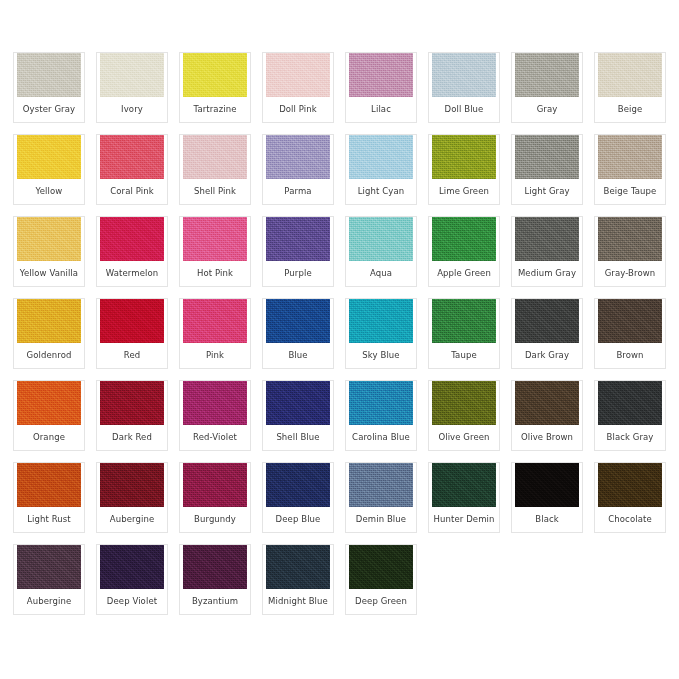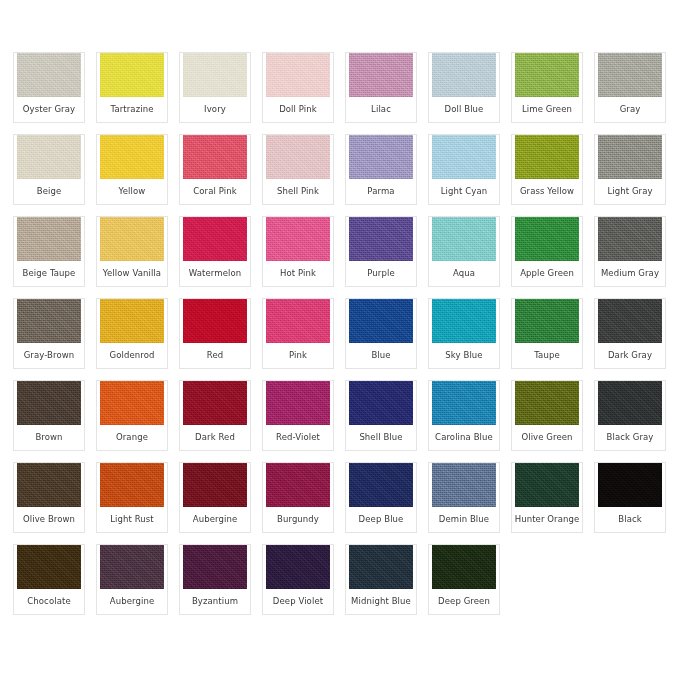--- a/index.html
+++ b/index.html
@@ -81,34 +81,34 @@
 
 <div id="swatch-grid">
     <div class="swatch-card">
       <div class="swatch-chip" style="background-color: rgb(203, 200, 188);">
         <div class="noise"></div>
         <div class="noise2"></div>
       </div>
       <div class="swatch-label">Oyster Gray</div>
     </div>
     <div class="swatch-card">
+      <div class="swatch-chip" style="background-color: rgb(227, 224, 208);">
+        <div class="noise"></div>
+        <div class="noise2"></div>
+      </div>
+      <div class="swatch-label">Ivory</div>
+    </div>
+    <div class="swatch-card">
       <div class="swatch-chip" style="background-color: rgb(228, 220, 63);">
         <div class="noise"></div>
         <div class="noise2"></div>
       </div>
       <div class="swatch-label">Tartrazine</div>
     </div>
     <div class="swatch-card">
-      <div class="swatch-chip" style="background-color: rgb(227, 224, 208);">
-        <div class="noise"></div>
-        <div class="noise2"></div>
-      </div>
-      <div class="swatch-label">Ivory</div>
-    </div>
-    <div class="swatch-card">
       <div class="swatch-chip" style="background-color: rgb(237, 207, 205);">
         <div class="noise"></div>
         <div class="noise2"></div>
       </div>
       <div class="swatch-label">Doll Pink</div>
     </div>
     <div class="swatch-card">
       <div class="swatch-chip" style="background-color: rgb(196, 144, 176);">
         <div class="noise"></div>
         <div class="noise2"></div>
@@ -116,83 +116,76 @@
       <div class="swatch-label">Lilac</div>
     </div>
     <div class="swatch-card">
       <div class="swatch-chip" style="background-color: rgb(187, 204, 213);">
         <div class="noise"></div>
         <div class="noise2"></div>
       </div>
       <div class="swatch-label">Doll Blue</div>
     </div>
     <div class="swatch-card">
-      <div class="swatch-chip" style="background-color: rgb(140, 177, 75);">
+      <div class="swatch-chip" style="background-color: rgb(168, 167, 157);">
+        <div class="noise"></div>
+        <div class="noise2"></div>
+      </div>
+      <div class="swatch-label">Gray</div>
+    </div>
+    <div class="swatch-card">
+      <div class="swatch-chip" style="background-color: rgb(219, 213, 196);">
+        <div class="noise"></div>
+        <div class="noise2"></div>
+      </div>
+      <div class="swatch-label">Beige</div>
+    </div>
+    <div class="swatch-card">
+      <div class="swatch-chip" style="background-color: rgb(238, 203, 51);">
+        <div class="noise"></div>
+        <div class="noise2"></div>
+      </div>
+      <div class="swatch-label">Yellow</div>
+    </div>
+    <div class="swatch-card">
+      <div class="swatch-chip" style="background-color: rgb(222, 82, 102);">
+        <div class="noise"></div>
+        <div class="noise2"></div>
+      </div>
+      <div class="swatch-label">Coral Pink</div>
+    </div>
+    <div class="swatch-card">
+      <div class="swatch-chip" style="background-color: rgb(227, 195, 197);">
+        <div class="noise"></div>
+        <div class="noise2"></div>
+      </div>
+      <div class="swatch-label">Shell Pink</div>
+    </div>
+    <div class="swatch-card">
+      <div class="swatch-chip" style="background-color: rgb(158, 150, 192);">
+        <div class="noise"></div>
+        <div class="noise2"></div>
+      </div>
+      <div class="swatch-label">Parma</div>
+    </div>
+    <div class="swatch-card">
+      <div class="swatch-chip" style="background-color: rgb(167, 207, 224);">
+        <div class="noise"></div>
+        <div class="noise2"></div>
+      </div>
+      <div class="swatch-label">Light Cyan</div>
+    </div>
+    <div class="swatch-card">
+      <div class="swatch-chip" style="background-color: rgb(138, 156, 31);">
         <div class="noise"></div>
         <div class="noise2"></div>
       </div>
       <div class="swatch-label">Lime Green</div>
     </div>
     <div class="swatch-card">
-      <div class="swatch-chip" style="background-color: rgb(168, 167, 157);">
-        <div class="noise"></div>
-        <div class="noise2"></div>
-      </div>
-      <div class="swatch-label">Gray</div>
-    </div>
-    <div class="swatch-card">
-      <div class="swatch-chip" style="background-color: rgb(219, 213, 196);">
-        <div class="noise"></div>
-        <div class="noise2"></div>
-      </div>
-      <div class="swatch-label">Beige</div>
-    </div>
-    <div class="swatch-card">
-      <div class="swatch-chip" style="background-color: rgb(238, 203, 51);">
-        <div class="noise"></div>
-        <div class="noise2"></div>
-      </div>
-      <div class="swatch-label">Yellow</div>
-    </div>
-    <div class="swatch-card">
-      <div class="swatch-chip" style="background-color: rgb(222, 82, 102);">
-        <div class="noise"></div>
-        <div class="noise2"></div>
-      </div>
-      <div class="swatch-label">Coral Pink</div>
-    </div>
-    <div class="swatch-card">
-      <div class="swatch-chip" style="background-color: rgb(227, 195, 197);">
-        <div class="noise"></div>
-        <div class="noise2"></div>
-      </div>
-      <div class="swatch-label">Shell Pink</div>
-    </div>
-    <div class="swatch-card">
-      <div class="swatch-chip" style="background-color: rgb(158, 150, 192);">
-        <div class="noise"></div>
-        <div class="noise2"></div>
-      </div>
-      <div class="swatch-label">Parma</div>
-    </div>
-    <div class="swatch-card">
-      <div class="swatch-chip" style="background-color: rgb(167, 207, 224);">
-        <div class="noise"></div>
-        <div class="noise2"></div>
-      </div>
-      <div class="swatch-label">Light Cyan</div>
-    </div>
-    <div class="swatch-card">
-      <div class="swatch-chip" style="background-color: rgb(138, 156, 31);">
-        <div class="noise"></div>
-        <div class="noise2"></div>
-      </div>
-      <div class="swatch-label">Grass Yellow</div>
-    </div>
-    <div class="swatch-card">
       <div class="swatch-chip" style="background-color: rgb(141, 141, 133);">
         <div class="noise"></div>
         <div class="noise2"></div>
       </div>
       <div class="swatch-label">Light Gray</div>
     </div>
     <div class="swatch-card">
       <div class="swatch-chip" style="background-color: rgb(181, 167, 149);">
         <div class="noise"></div>
         <div class="noise2"></div>
@@ -347,34 +340,34 @@
       <div class="swatch-label">Carolina Blue</div>
     </div>
     <div class="swatch-card">
       <div class="swatch-chip" style="background-color: rgb(93, 102, 24);">
         <div class="noise"></div>
         <div class="noise2"></div>
       </div>
       <div class="swatch-label">Olive Green</div>
     </div>
     <div class="swatch-card">
+      <div class="swatch-chip" style="background-color: rgb(74, 58, 41);">
+        <div class="noise"></div>
+        <div class="noise2"></div>
+      </div>
+      <div class="swatch-label">Olive Brown</div>
+    </div>
+    <div class="swatch-card">
       <div class="swatch-chip" style="background-color: rgb(46, 49, 50);">
         <div class="noise"></div>
         <div class="noise2"></div>
       </div>
       <div class="swatch-label">Black Gray</div>
     </div>
     <div class="swatch-card">
-      <div class="swatch-chip" style="background-color: rgb(74, 58, 41);">
-        <div class="noise"></div>
-        <div class="noise2"></div>
-      </div>
-      <div class="swatch-label">Olive Brown</div>
-    </div>
-    <div class="swatch-card">
       <div class="swatch-chip" style="background-color: rgb(193, 73, 20);">
         <div class="noise"></div>
         <div class="noise2"></div>
       </div>
       <div class="swatch-label">Light Rust</div>
     </div>
     <div class="swatch-card">
       <div class="swatch-chip" style="background-color: rgb(113, 19, 31);">
         <div class="noise"></div>
         <div class="noise2"></div>
@@ -400,21 +393,21 @@
         <div class="noise"></div>
         <div class="noise2"></div>
       </div>
       <div class="swatch-label">Demin Blue</div>
     </div>
     <div class="swatch-card">
       <div class="swatch-chip" style="background-color: rgb(29, 60, 43);">
         <div class="noise"></div>
         <div class="noise2"></div>
       </div>
-      <div class="swatch-label">Hunter Orange</div>
+      <div class="swatch-label">Hunter Demin</div>
     </div>
     <div class="swatch-card">
       <div class="swatch-chip" style="background-color: rgb(13, 10, 9);">
         <div class="noise"></div>
         <div class="noise2"></div>
       </div>
       <div class="swatch-label">Black</div>
     </div>
     <div class="swatch-card">
       <div class="swatch-chip" style="background-color: rgb(61, 44, 18);">
@@ -424,32 +417,32 @@
       <div class="swatch-label">Chocolate</div>
     </div>
     <div class="swatch-card">
       <div class="swatch-chip" style="background-color: rgb(74, 51, 66);">
         <div class="noise"></div>
         <div class="noise2"></div>
       </div>
       <div class="swatch-label">Aubergine</div>
     </div>
     <div class="swatch-card">
+      <div class="swatch-chip" style="background-color: rgb(43, 27, 61);">
+        <div class="noise"></div>
+        <div class="noise2"></div>
+      </div>
+      <div class="swatch-label">Deep Violet</div>
+    </div>
+    <div class="swatch-card">
       <div class="swatch-chip" style="background-color: rgb(75, 27, 60);">
         <div class="noise"></div>
         <div class="noise2"></div>
       </div>
       <div class="swatch-label">Byzantium</div>
-    </div>
-    <div class="swatch-card">
-      <div class="swatch-chip" style="background-color: rgb(43, 27, 61);">
-        <div class="noise"></div>
-        <div class="noise2"></div>
-      </div>
-      <div class="swatch-label">Deep Violet</div>
     </div>
     <div class="swatch-card">
       <div class="swatch-chip" style="background-color: rgb(34, 48, 60);">
         <div class="noise"></div>
         <div class="noise2"></div>
       </div>
       <div class="swatch-label">Midnight Blue</div>
     </div>
     <div class="swatch-card">
       <div class="swatch-chip" style="background-color: rgb(27, 43, 20);">

